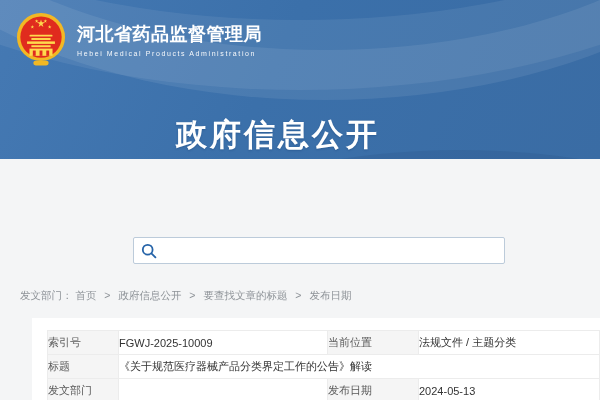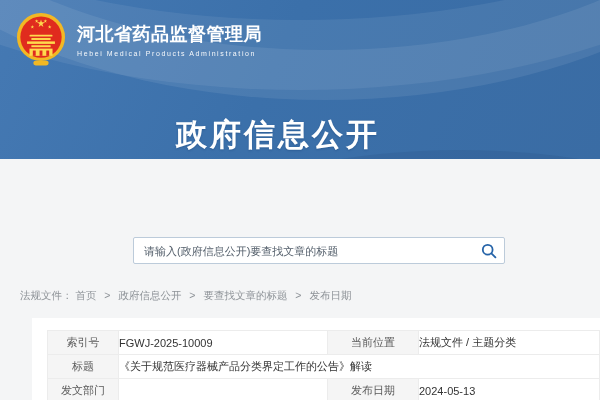--- a/index.html
+++ b/index.html
@@ -44,21 +44,21 @@
   .searchbar input::placeholder{color:#55606c;opacity:1;}
   .search-btn{flex:0 0 auto;width:30px;height:100%;display:flex;align-items:center;justify-content:center;
               background:transparent;border:0;cursor:pointer;padding:0;}
   .breadcrumb{position:absolute;left:20px;top:82px;font-size:10.5px;color:#8e9398;white-space:nowrap;}
   .breadcrumb .bc-link{color:#8e9398;text-decoration:none;cursor:pointer;}
   .breadcrumb .bc-sep{margin:0 5px;}
   .card{position:absolute;left:32px;top:111px;width:570px;height:90px;background:#fff;}
   table.meta{border-collapse:collapse;margin:12px 0 0 15px;width:553px;table-layout:fixed;
              font-size:11px;}
   table.meta td{border:1px solid #ececec;height:23px;padding:0;}
-  td.lbl{background:#f5f5f5;color:#5a5a5a;text-align:center;}
+  td.lbl{background:#f5f5f5;color:#5a5a5a;text-align:left;}
   td.val{background:#fff;color:#333;padding-left:13px;text-align:left;}
   .c1{width:70px;} .c2{width:208px;} .c3{width:90px;}
 </style>
 </head>
 <body>
 
 <div class="hero">
   <div class="arc arc1"></div>
   <div class="arc arc4"></div>
   <div class="arc arc2"></div>
@@ -97,31 +97,30 @@
 
   <div class="banner-wrap">
     <span class="banner-title">政府信息公开</span>
     <div class="banner-underline"></div>
   </div>
 </div>
 
 <div class="page">
 
   <div class="searchbar">
-    <input type="text" placeholder="请输入(政府信息公开)要查找文章的标题" style="">
     <button class="search-btn">
       <svg width="16" height="16" viewBox="0 0 16 16">
         <circle cx="6.7" cy="6.7" r="4.9" fill="none" stroke="#2563a8" stroke-width="1.8"></circle>
         <line x1="10.4" y1="10.4" x2="14.4" y2="14.4" stroke="#2563a8" stroke-width="1.8" stroke-linecap="round"></line>
       </svg>
     </button>
   </div>
 
   <div class="breadcrumb">
-    <span>法规文件：</span>
+    <span>发文部门：</span>
     <a class="bc-link">首页</a>
     <span class="bc-sep">&gt;</span>
     <a class="bc-link">政府信息公开</a>
     <span class="bc-sep">&gt;</span>
     <a class="bc-link">要查找文章的标题</a>
     <span class="bc-sep">&gt;</span>
     <span>发布日期</span>
   </div>
 
   <div class="card">

